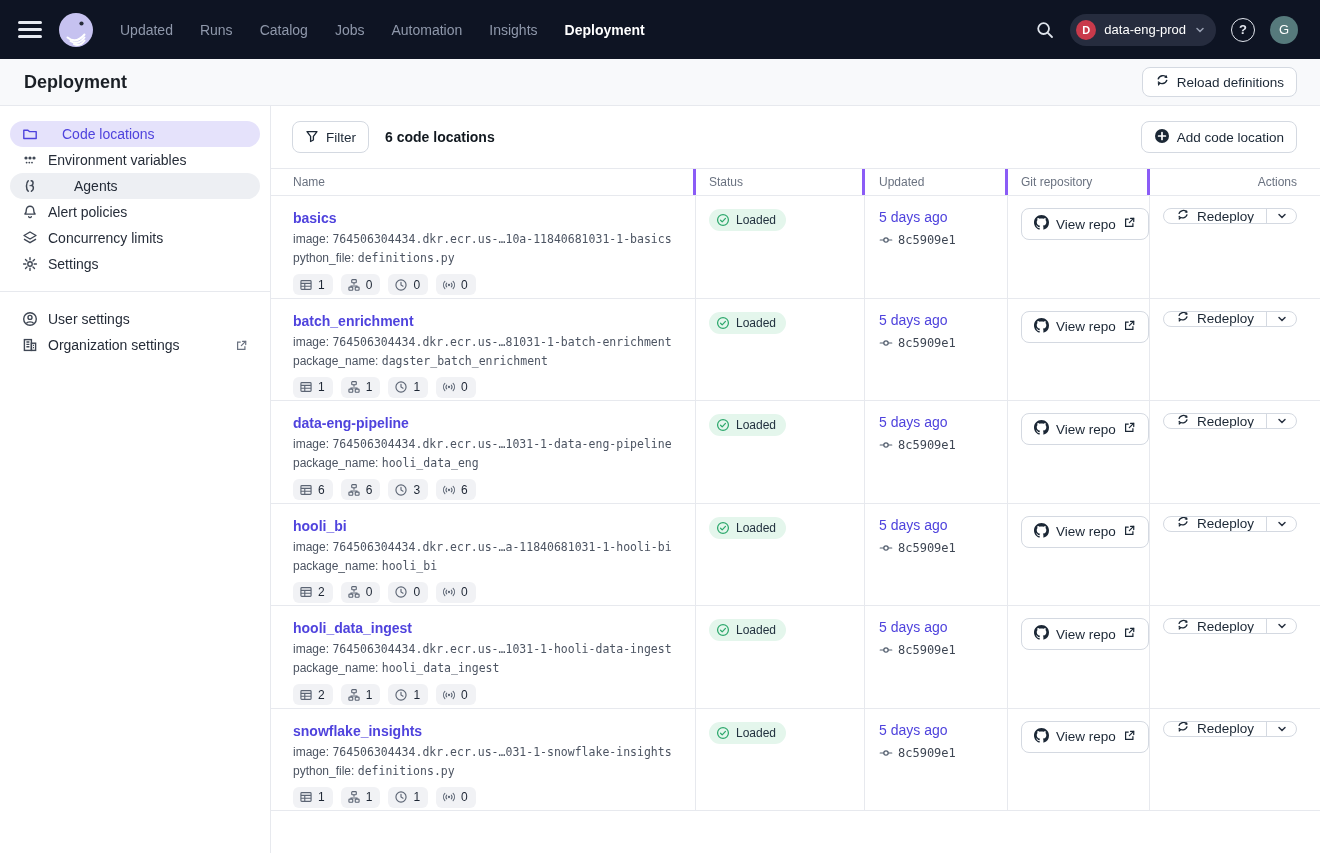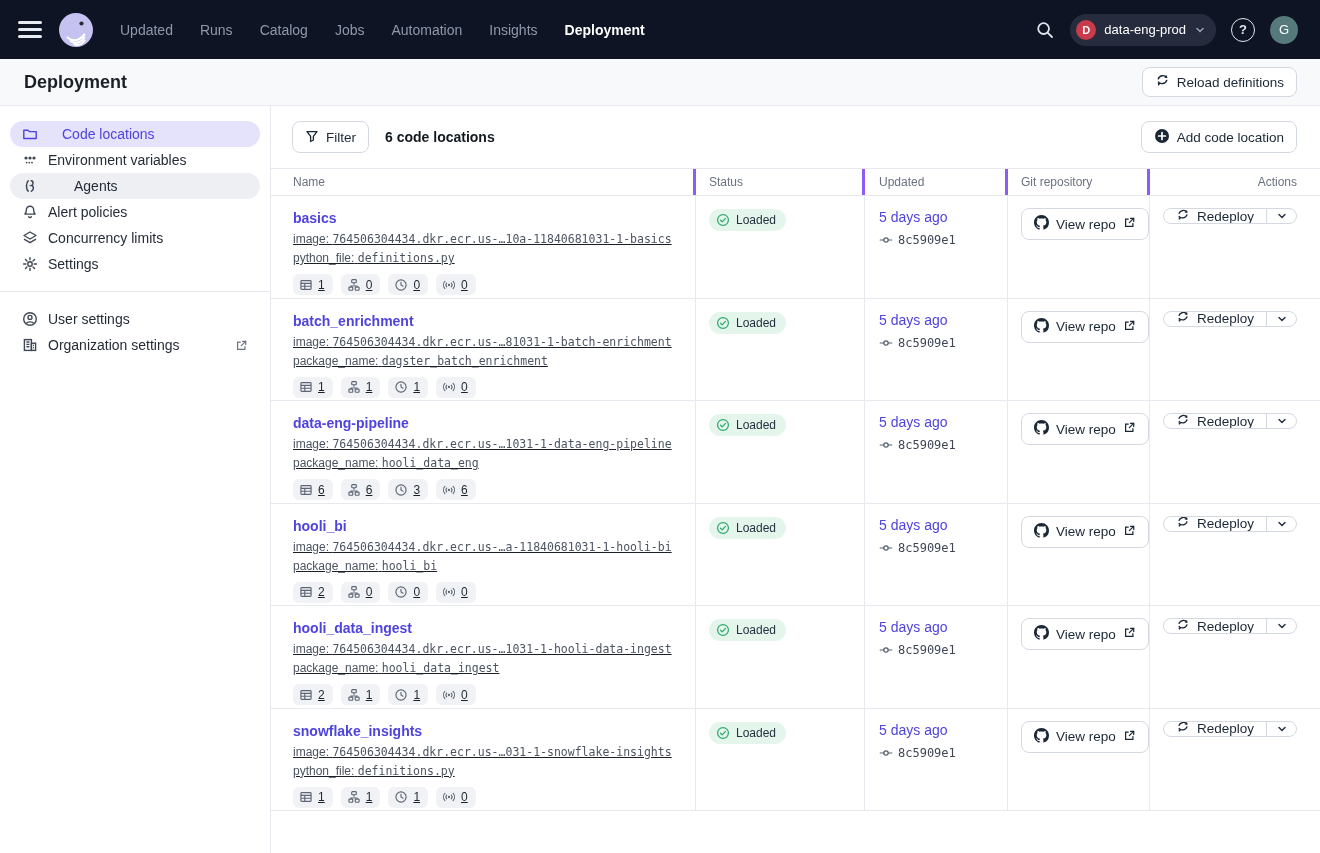--- a/index.html
+++ b/index.html
@@ -49,21 +49,21 @@
   .thead, .trow { display:grid; grid-template-columns:425px 169px 143px 142px 169px; }
   .thead { height:28px; border-top:1px solid #e7e9ee; border-bottom:1px solid #e7e9ee; }
   .th { font-size:12px; color:#6a7280; display:flex; align-items:center; border-right:3px solid #8b5cf6; padding-left:13px; }
   .th.c-name { padding-left:22px; }
   .th.c-updated { padding-left:14px; }
   .th.c-actions { border-right:none; justify-content:flex-end; padding-right:22px; }
 
   .trow { height:102.5px; border-bottom:1px solid #e7e9ee; }
   .td { border-right:1px solid #e7e9ee; }
   .td:last-child { border-right:none; }
-  .td-name { padding:13px 4px 0 22px; overflow:hidden;text-decoration:underline; }
+  .td-name { padding:13px 4px 0 22px; overflow:hidden; }
   .loc-name { font-size:14px; font-weight:700; color:#4f43dd; text-decoration:none; display:inline-block; cursor:pointer; }
   .meta { margin-top:5px; font-size:12px; color:#4c5462; line-height:14px; white-space:nowrap; }
   .mono { font-family:"DejaVu Sans Mono", monospace; font-size:11.5px; color:#4c5462; }
   .chips { display:flex; gap:8px; margin-top:9px; }
   .chip { display:inline-flex; align-items:center; gap:5px; background:#f1f2f5; border-radius:6px; height:21px; padding:0 8px 0 6px; font-size:12px; color:#1d2634; }
   .chip .icon { display:flex; color:#5c6574; }
 
   .td-status { padding:13px 0 0 13px; }
   .status-pill { display:inline-flex; align-items:center; gap:6px; background:#e4f6ec; border-radius:11px; height:22px; padding:0 10px 0 7px; font-size:12px; color:#22313f; }
   .status-pill .icon { display:flex; color:#2da86c; }

